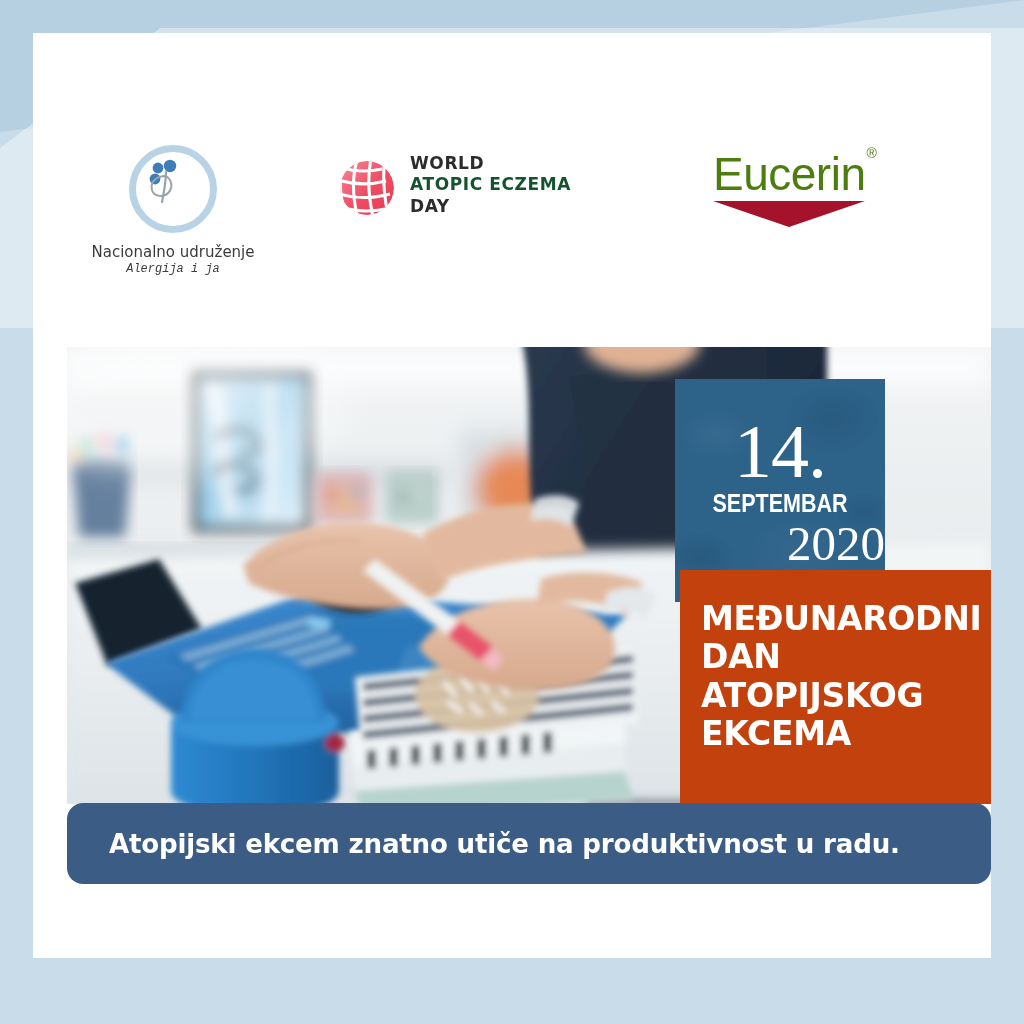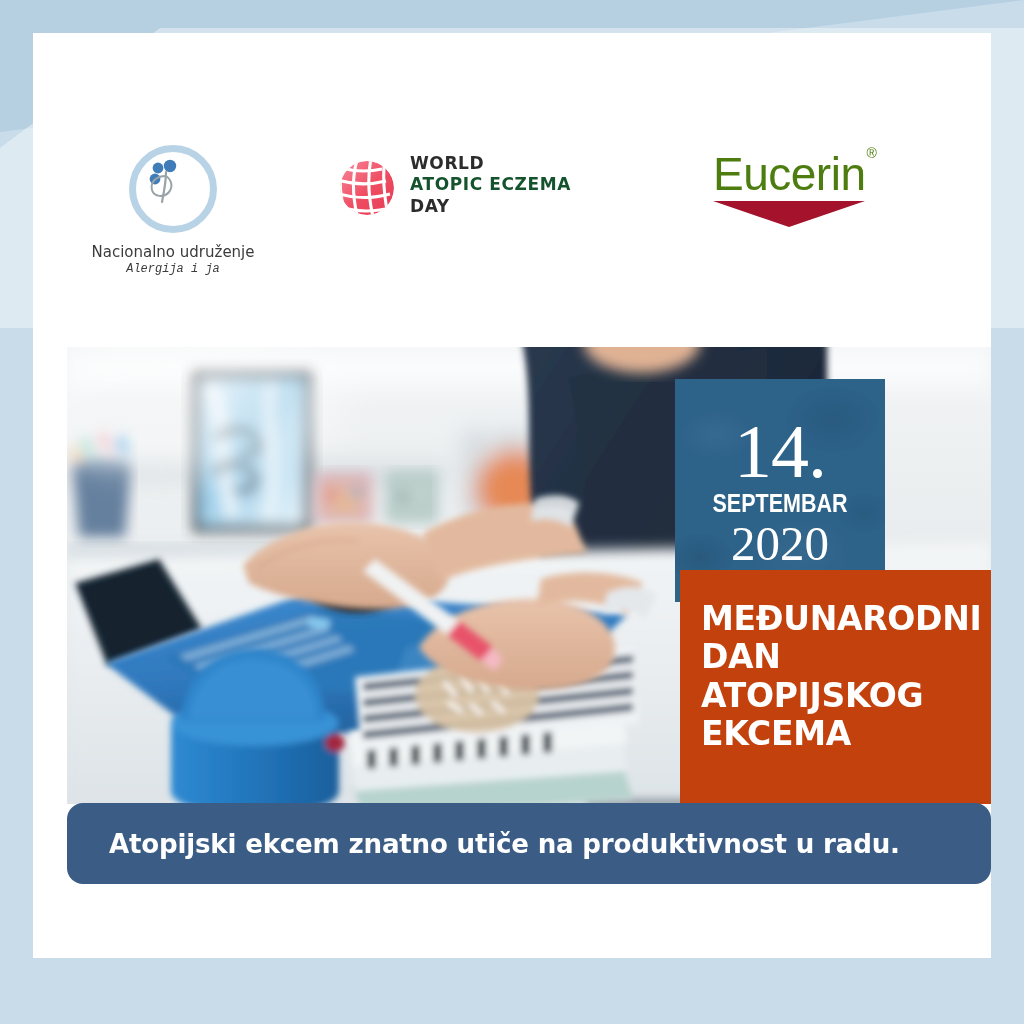--- a/index.html
+++ b/index.html
@@ -175,20 +175,21 @@
     font-size: 25px;
     letter-spacing: 0px;
     transform: scaleX(.86);
     margin-top: 4px;
   }
   #date-year {
     font-family: "Liberation Serif", serif;
     font-size: 49px;
     line-height: 1;
     margin-top: 1px;
+    text-align: right;
   }
 
   
   #headline-block {
     position: absolute;
     left: 647px;
     top: 537px;
     width: 311px;
     height: 234px;
     background: #c2410c;

